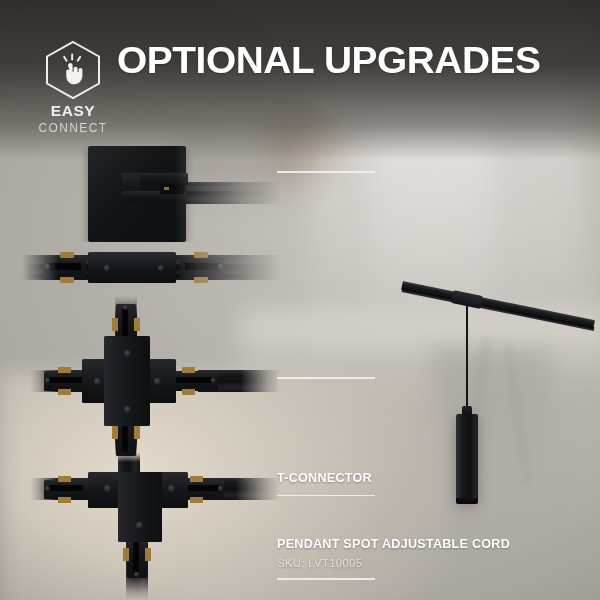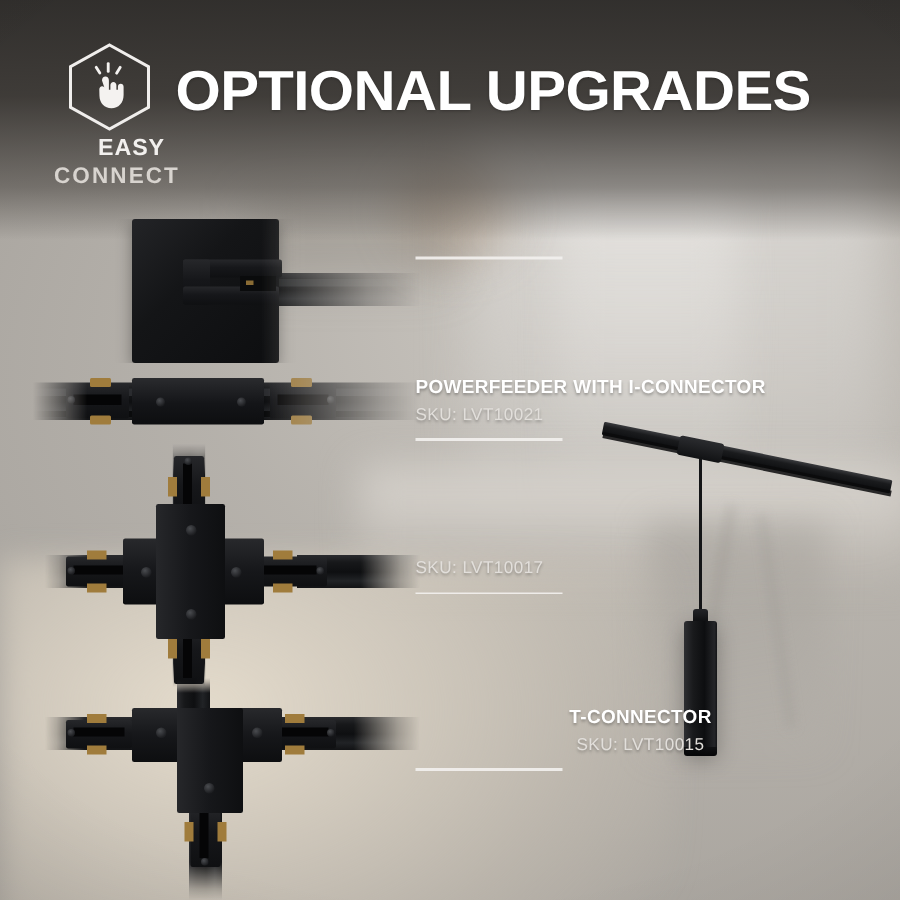--- a/index.html
+++ b/index.html
@@ -76,32 +76,32 @@
     position:absolute; left:0; top:0; width:100%; height:160px;
     background:linear-gradient(180deg, rgba(40,38,36,0.93) 0%, rgba(48,45,42,0.88) 40%, rgba(70,66,62,0.55) 78%, rgba(90,86,80,0.0) 100%);
   }
   .bg-vig {
     position:absolute; inset:0;
     background:radial-gradient(120% 100% at 50% 45%, rgba(0,0,0,0) 55%, rgba(0,0,0,0.16) 100%);
   }
 
   
   .logo {
-    position:absolute; left:36px; top:28px; width:74px;
-    text-align:right; color:#fff;
+    position:absolute; left:36px; top:40px; width:74px;
+    text-align:center; color:#fff;
   }
   .hexwrap { position:relative; width:62px; height:60px; margin:0 auto; }
   .hexwrap svg { display:block; }
   .logo-easy {
     font-size:15.5px; font-weight:bold; letter-spacing:0.6px;
     line-height:1; margin-top:3px; color:#f2f0ee;
   }
   .logo-connect {
-    font-size:15px; letter-spacing:1.4px; line-height:1;
-    margin-top:3px; color:#d8d4cf;font-weight:bold;
+    font-size:12px; letter-spacing:1.4px; line-height:1;
+    margin-top:3px; color:#d8d4cf;
   }
 
   .title {
     position:absolute; left:117px; top:41px; width:478px;
     color:#fff;
     font-size:37.5px;
     font-weight:bold;
     letter-spacing:-0.4px;
     line-height:1.05;
     white-space:nowrap;
@@ -389,31 +389,29 @@
     <div class="pend-cord"></div>
     <div class="pend-cap"></div>
     <div class="pend-tube"></div>
     <div class="pend-tube-bot"></div>
   </div>
 
   <div class="label-block" style="top:162px;">
     <div class="label-rule"></div>
   </div>
 
-  <div class="label-block" style="top:252px;">
-    <div class="label-title">POWERFEEDER WITH I-CONNECTOR</div>
-    <div class="label-sku">SKU: LVT10021</div>
+
+  <div class="label-block" style="top:368px;">
     <div class="label-rule"></div>
   </div>
 
-  <div class="label-block" style="top:368px;">
-    <div class="label-sku">SKU: LVT10017</div>
+  <div class="label-block" style="top:472px;">
+    <div class="label-title">T-CONNECTOR</div>
     <div class="label-rule"></div>
   </div>
 
-  <div class="label-block" style="top:472px;text-align:center;">
-    <div class="label-title">T-CONNECTOR</div>
-    <div class="label-sku">SKU: LVT10015</div>
+  <div class="label-block" style="top:538px;">
+    <div class="label-title">PENDANT SPOT ADJUSTABLE CORD</div>
+    <div class="label-sku">SKU: LVT10005</div>
     <div class="label-rule"></div>
   </div>
 
-
 </div>
 
 </body></html>

